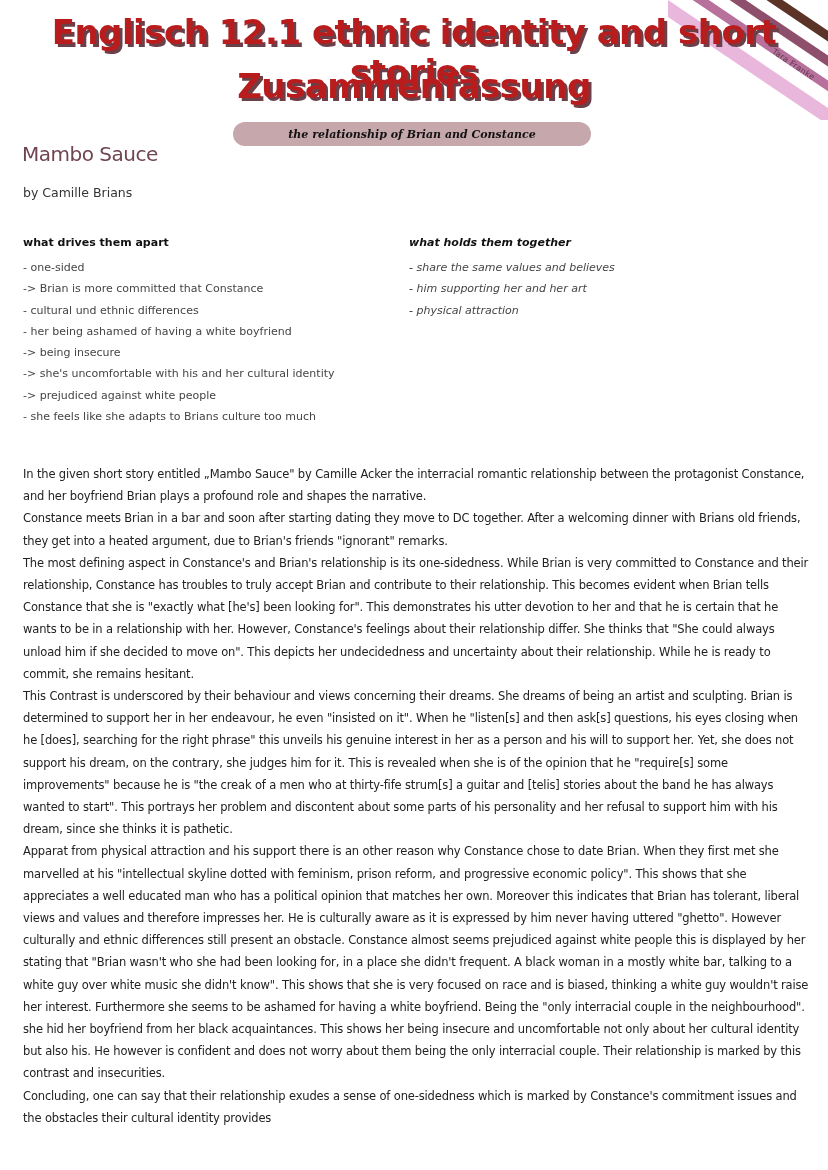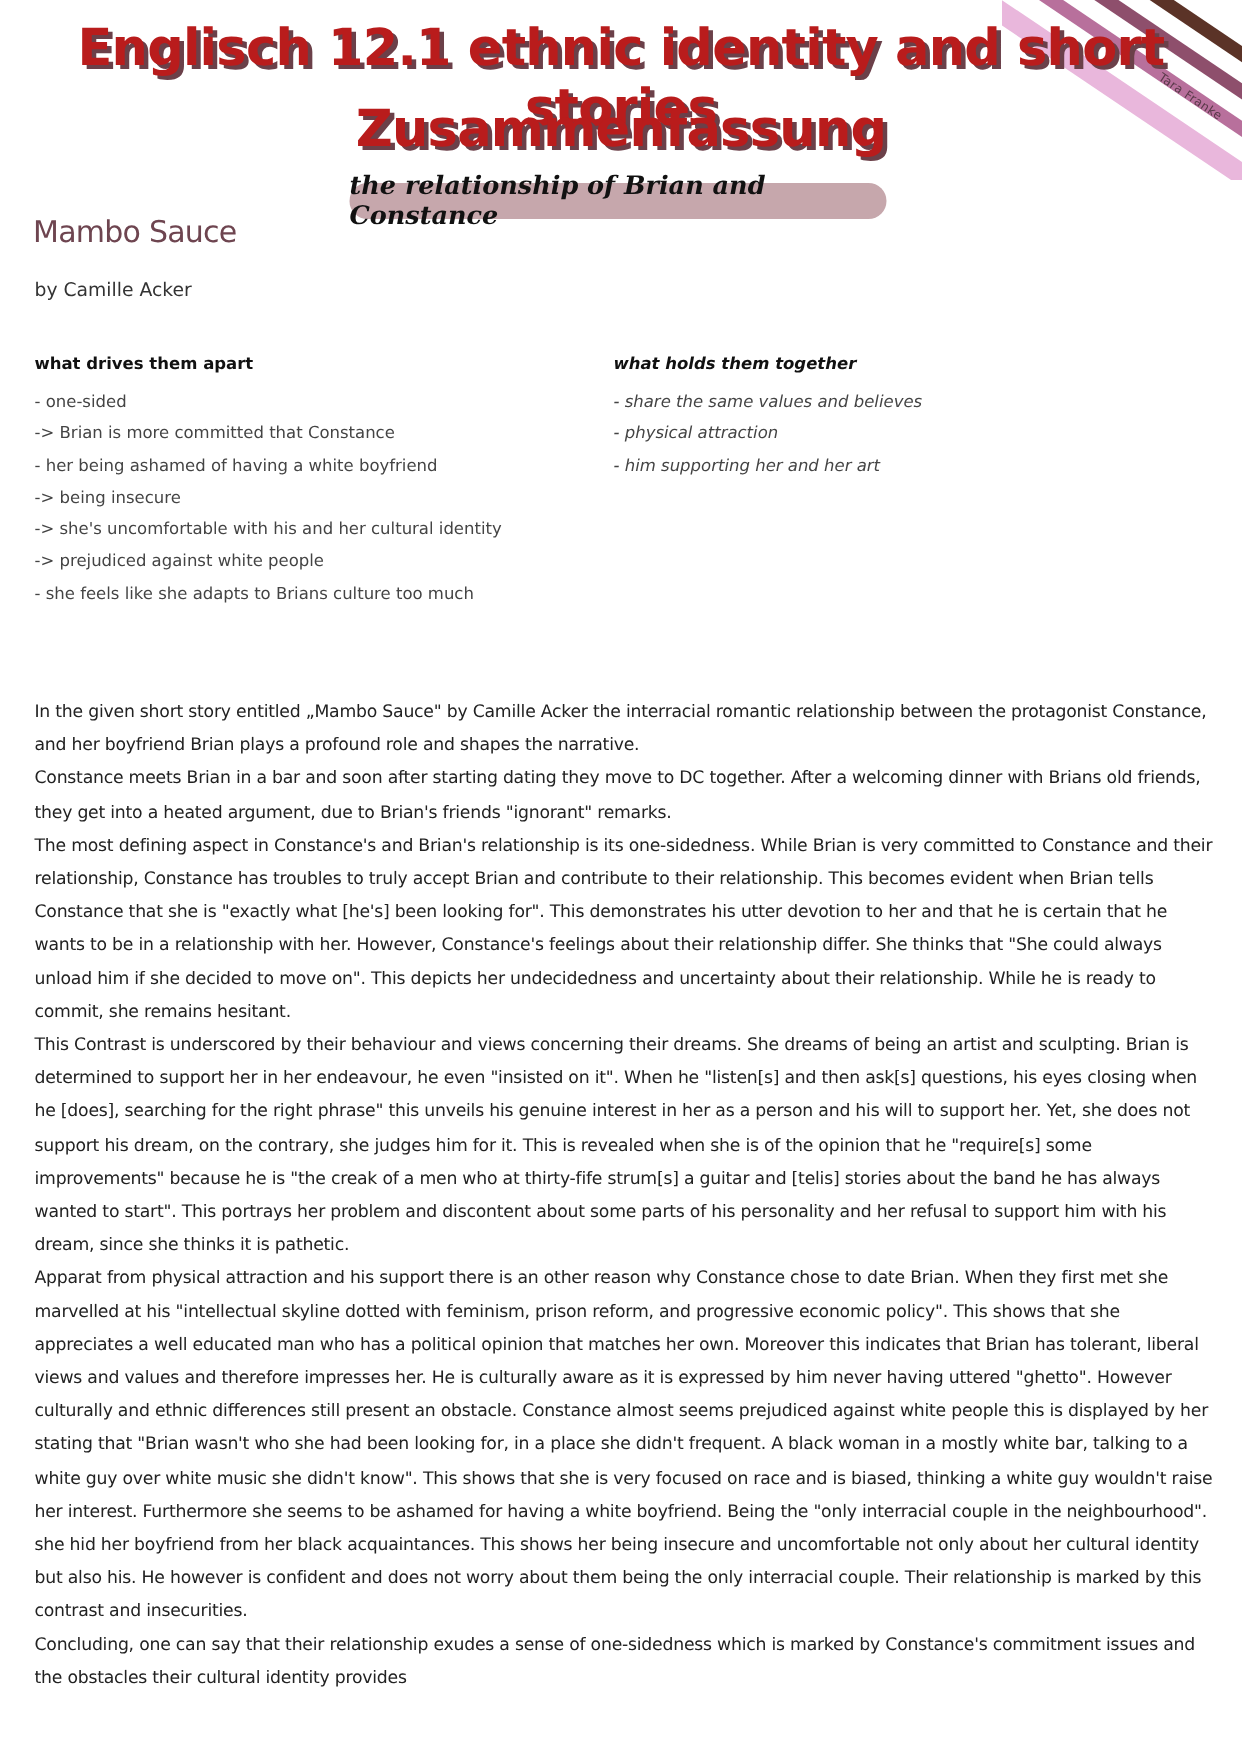--- a/index.html
+++ b/index.html
@@ -25,21 +25,21 @@
       letter-spacing: -0.5px;
     }
     .title-1 { top: 12px; font-size: 34px; }
     .title-2 { top: 66px; font-size: 34px; }
 
     .subtitle-pill {
       position: absolute; left: 233px; top: 122px; width: 358px; height: 24px;
       background: #c6a7ac; border-radius: 12px;
       display: flex; align-items: center; justify-content: center;
       font-family: "DejaVu Serif", serif; font-style: italic; font-weight: bold;
-      font-size: 17px; color: #111;
+      font-size: 11px; color: #111;
     }
 
     .story-title {
       position: absolute; left: 22px; top: 142px; font-size: 20px; color: #6e4550;
       font-family: "DejaVu Sans", sans-serif; letter-spacing: -0.5px;
     }
     .author { position: absolute; left: 23px; top: 185px; font-size: 12.5px; color: #333; }
 
     .col { position: absolute; top: 236px; font-size: 11px; color: #444; }
     .col-left { left: 23px; width: 370px; }
@@ -66,41 +66,42 @@
 <div class="watermark">Tara Franke</div>
 
 <div class="title title-1">Englisch 12.1 ethnic identity and short stories</div>
 <div class="title title-2">Zusammenfassung</div>
 
 <div class="subtitle-pill">
   <span>the relationship of Brian and Constance</span>
 </div>
 
 <div class="story-title">Mambo Sauce</div>
-<div class="author">by Camille Acker</div>
+<div class="author">by Camille Brians</div>
 
 <div class="col col-left">
   <h3>what drives them apart</h3>
   <ul>
     <li>- one-sided</li>
     <li>-&gt; Brian is more committed that Constance</li>
+    <li>- cultural und ethnic differences</li>
     <li>- her being ashamed of having a white boyfriend</li>
     <li>-&gt; being insecure</li>
     <li>-&gt; she's uncomfortable with his and her cultural identity</li>
     <li>-&gt; prejudiced against white people</li>
     <li>- she feels like she adapts to Brians culture too much</li>
   </ul>
 </div>
 
 <div class="col col-right">
   <h3>what holds them together</h3>
   <ul>
     <li>- share the same values and believes</li>
+    <li>- him supporting her and her art</li>
     <li>- physical attraction</li>
-    <li>- him supporting her and her art</li>
   </ul>
 </div>
 
 <div class="essay">
   <p>In the given short story entitled „Mambo Sauce" by Camille Acker the interracial romantic relationship between the protagonist Constance, and her boyfriend Brian plays a profound role and shapes the narrative.</p>
   <p>Constance meets Brian in a bar and soon after starting dating they move to DC together. After a welcoming dinner with Brians old friends, they get into a heated argument, due to Brian's friends "ignorant" remarks.</p>
   <p>The most defining aspect in Constance's and Brian's relationship is its one-sidedness. While Brian is very committed to Constance and their relationship, Constance has troubles to truly accept Brian and contribute to their relationship. This becomes evident when Brian tells Constance that she is "exactly what [he's] been looking for". This demonstrates his utter devotion to her and that he is certain that he wants to be in a relationship with her. However, Constance's feelings about their relationship differ. She thinks that "She could always unload him if she decided to move on". This depicts her undecidedness and uncertainty about their relationship. While he is ready to commit, she remains hesitant.</p>
   <p>This Contrast is underscored by their behaviour and views concerning their dreams. She dreams of being an artist and sculpting. Brian is determined to support her in her endeavour, he even "insisted on it". When he "listen[s] and then ask[s] questions, his eyes closing when he [does], searching for the right phrase" this unveils his genuine interest in her as a person and his will to support her. Yet, she does not support his dream, on the contrary, she judges him for it. This is revealed when she is of the opinion that he "require[s] some improvements" because he is "the creak of a men who at thirty-fife strum[s] a guitar and [telis] stories about the band he has always wanted to start". This portrays her problem and discontent about some parts of his personality and her refusal to support him with his dream, since she thinks it is pathetic.</p>
   <p>Apparat from physical attraction and his support there is an other reason why Constance chose to date Brian. When they first met she marvelled at his "intellectual skyline dotted with feminism, prison reform, and progressive economic policy". This shows that she appreciates a well educated man who has a political opinion that matches her own. Moreover this indicates that Brian has tolerant, liberal views and values and therefore impresses her. He is culturally aware as it is expressed by him never having uttered "ghetto". However culturally and ethnic differences still present an obstacle. Constance almost seems prejudiced against white people this is displayed by her stating that "Brian wasn't who she had been looking for, in a place she didn't frequent. A black woman in a mostly white bar, talking to a white guy over white music she didn't know". This shows that she is very focused on race and is biased, thinking a white guy wouldn't raise her interest. Furthermore she seems to be ashamed for having a white boyfriend. Being the "only interracial couple in the neighbourhood". she hid her boyfriend from her black acquaintances. This shows her being insecure and uncomfortable not only about her cultural identity but also his. He however is confident and does not worry about them being the only interracial couple. Their relationship is marked by this contrast and insecurities.</p>
   <p>Concluding, one can say that their relationship exudes a sense of one-sidedness which is marked by Constance's commitment issues and the obstacles their cultural identity provides</p>

